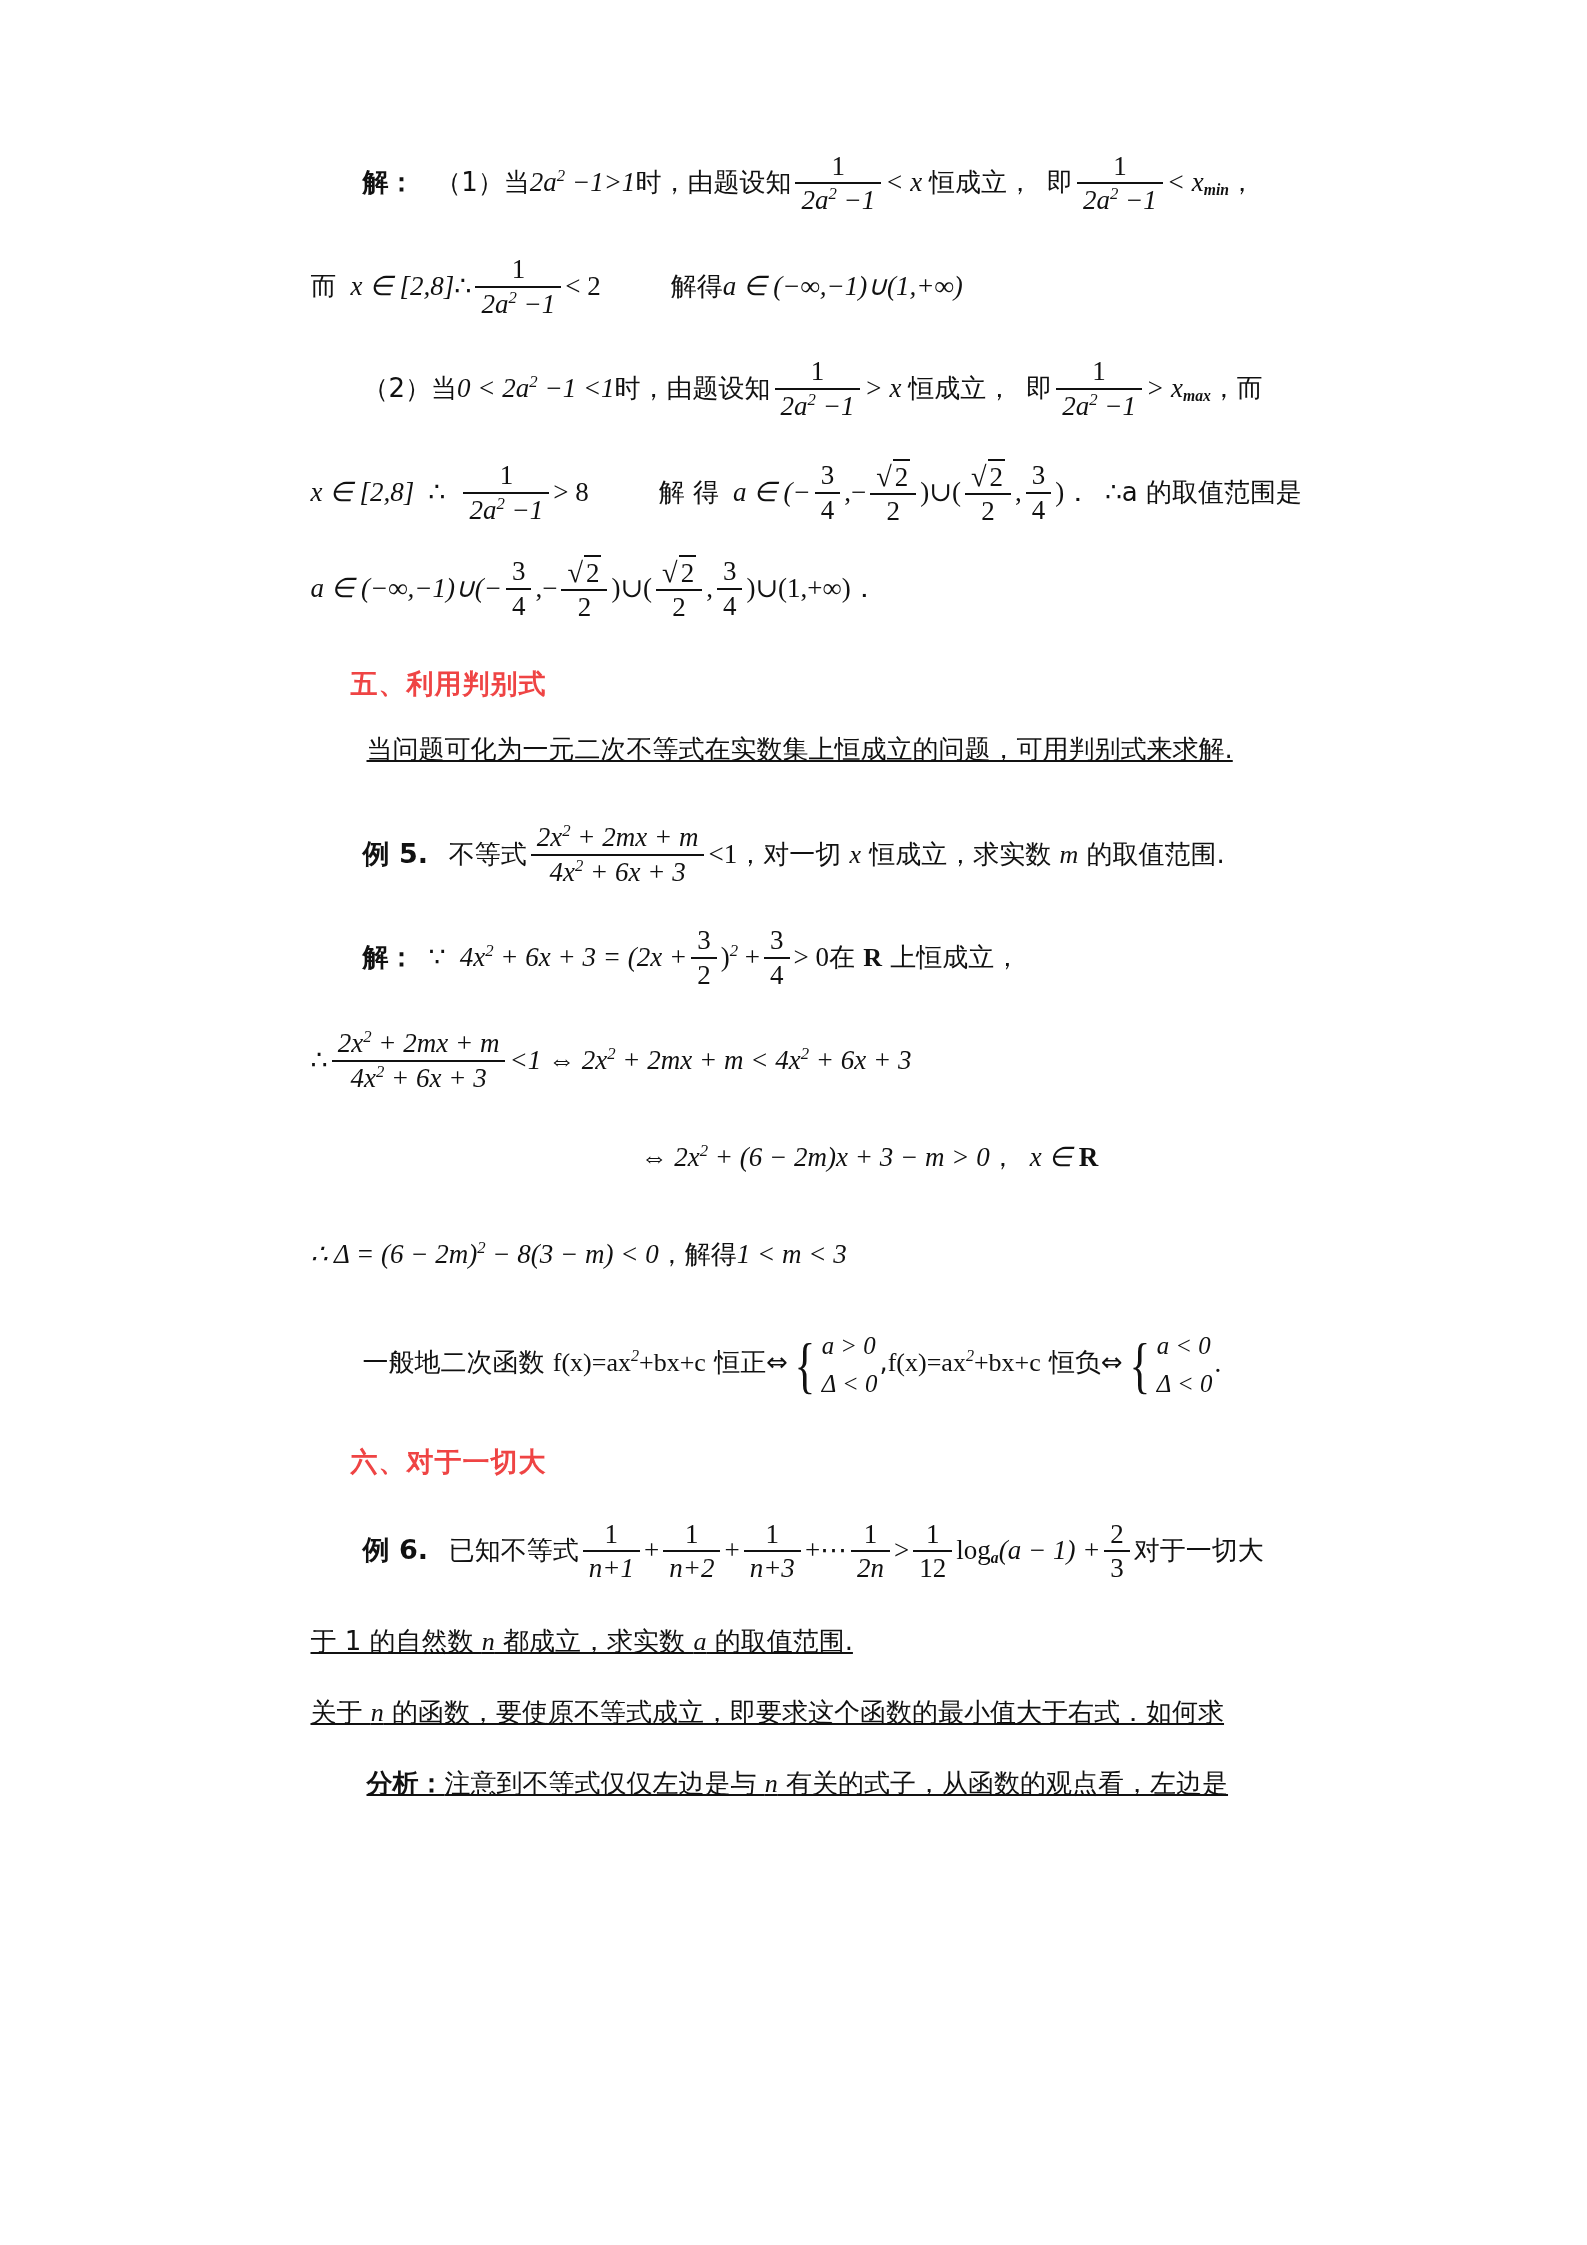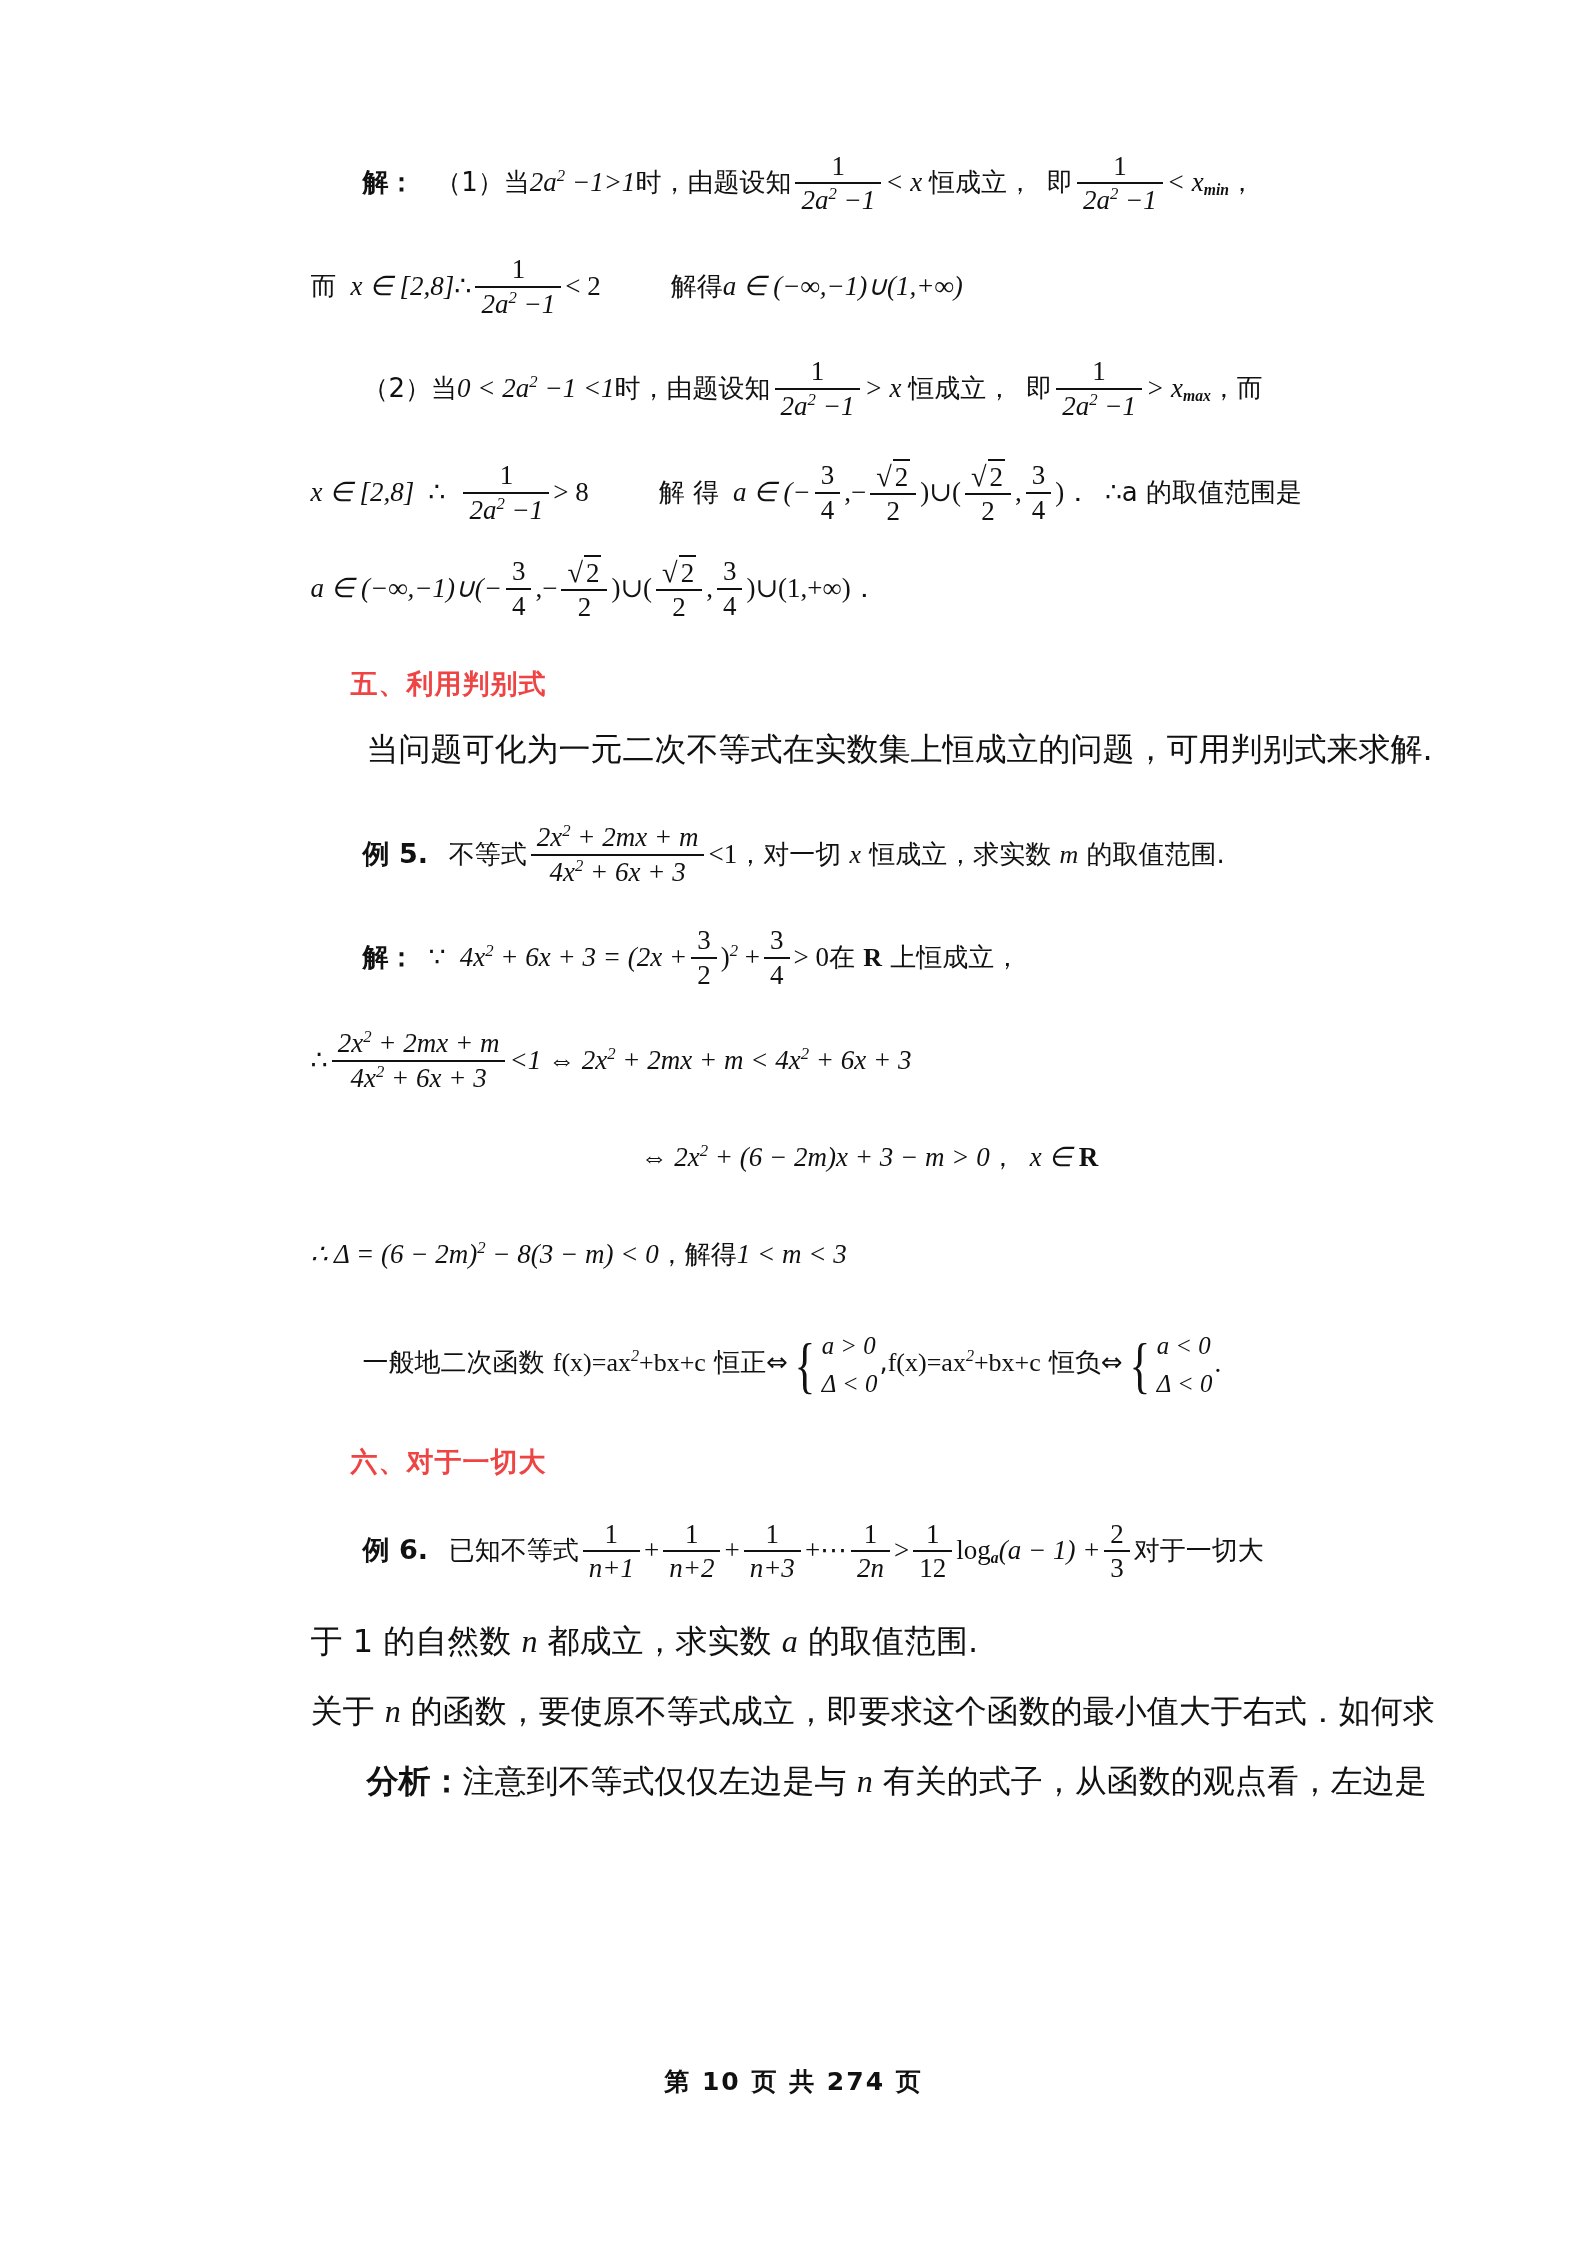--- a/index.html
+++ b/index.html
@@ -89,23 +89,24 @@
     font-weight: bold;
     font-size: 27px;
     color: #ef4444;
     padding-left: 40px;
     margin-top: 30px;
     margin-bottom: 16px;
     letter-spacing: 1px;
   }
   .para {
     font-family: "DejaVu Sans", "Liberation Sans", sans-serif;
-    font-size: 32px;
+    font-size: 26px;
     line-height: 62px;
     color: #111;
+    text-decoration: underline;
   }
   .para.first { text-indent: 56px; }
 
   .exlabel {
     font-family: "DejaVu Sans", "Liberation Sans", sans-serif;
     font-weight: bold;
     font-size: 27px;
   }
 
   
@@ -219,14 +220,13 @@
 
     <div class="para" style="line-height:70px">
       关于 <span class="it">n</span> 的函数，要使原不等式成立，即要求这个函数的最小值大于右式．如何求
     </div>
     <div class="para" style="text-indent:56px; line-height:70px">
       <span class="bold">分析：</span>注意到不等式仅仅左边是与 <span class="it">n</span> 有关的式子，从函数的观点看，左边是
     </div>
 
   </div>
 
-  <div class="footer">第 10 页 共 274 页</div>
 </div>
 
 </body></html>

